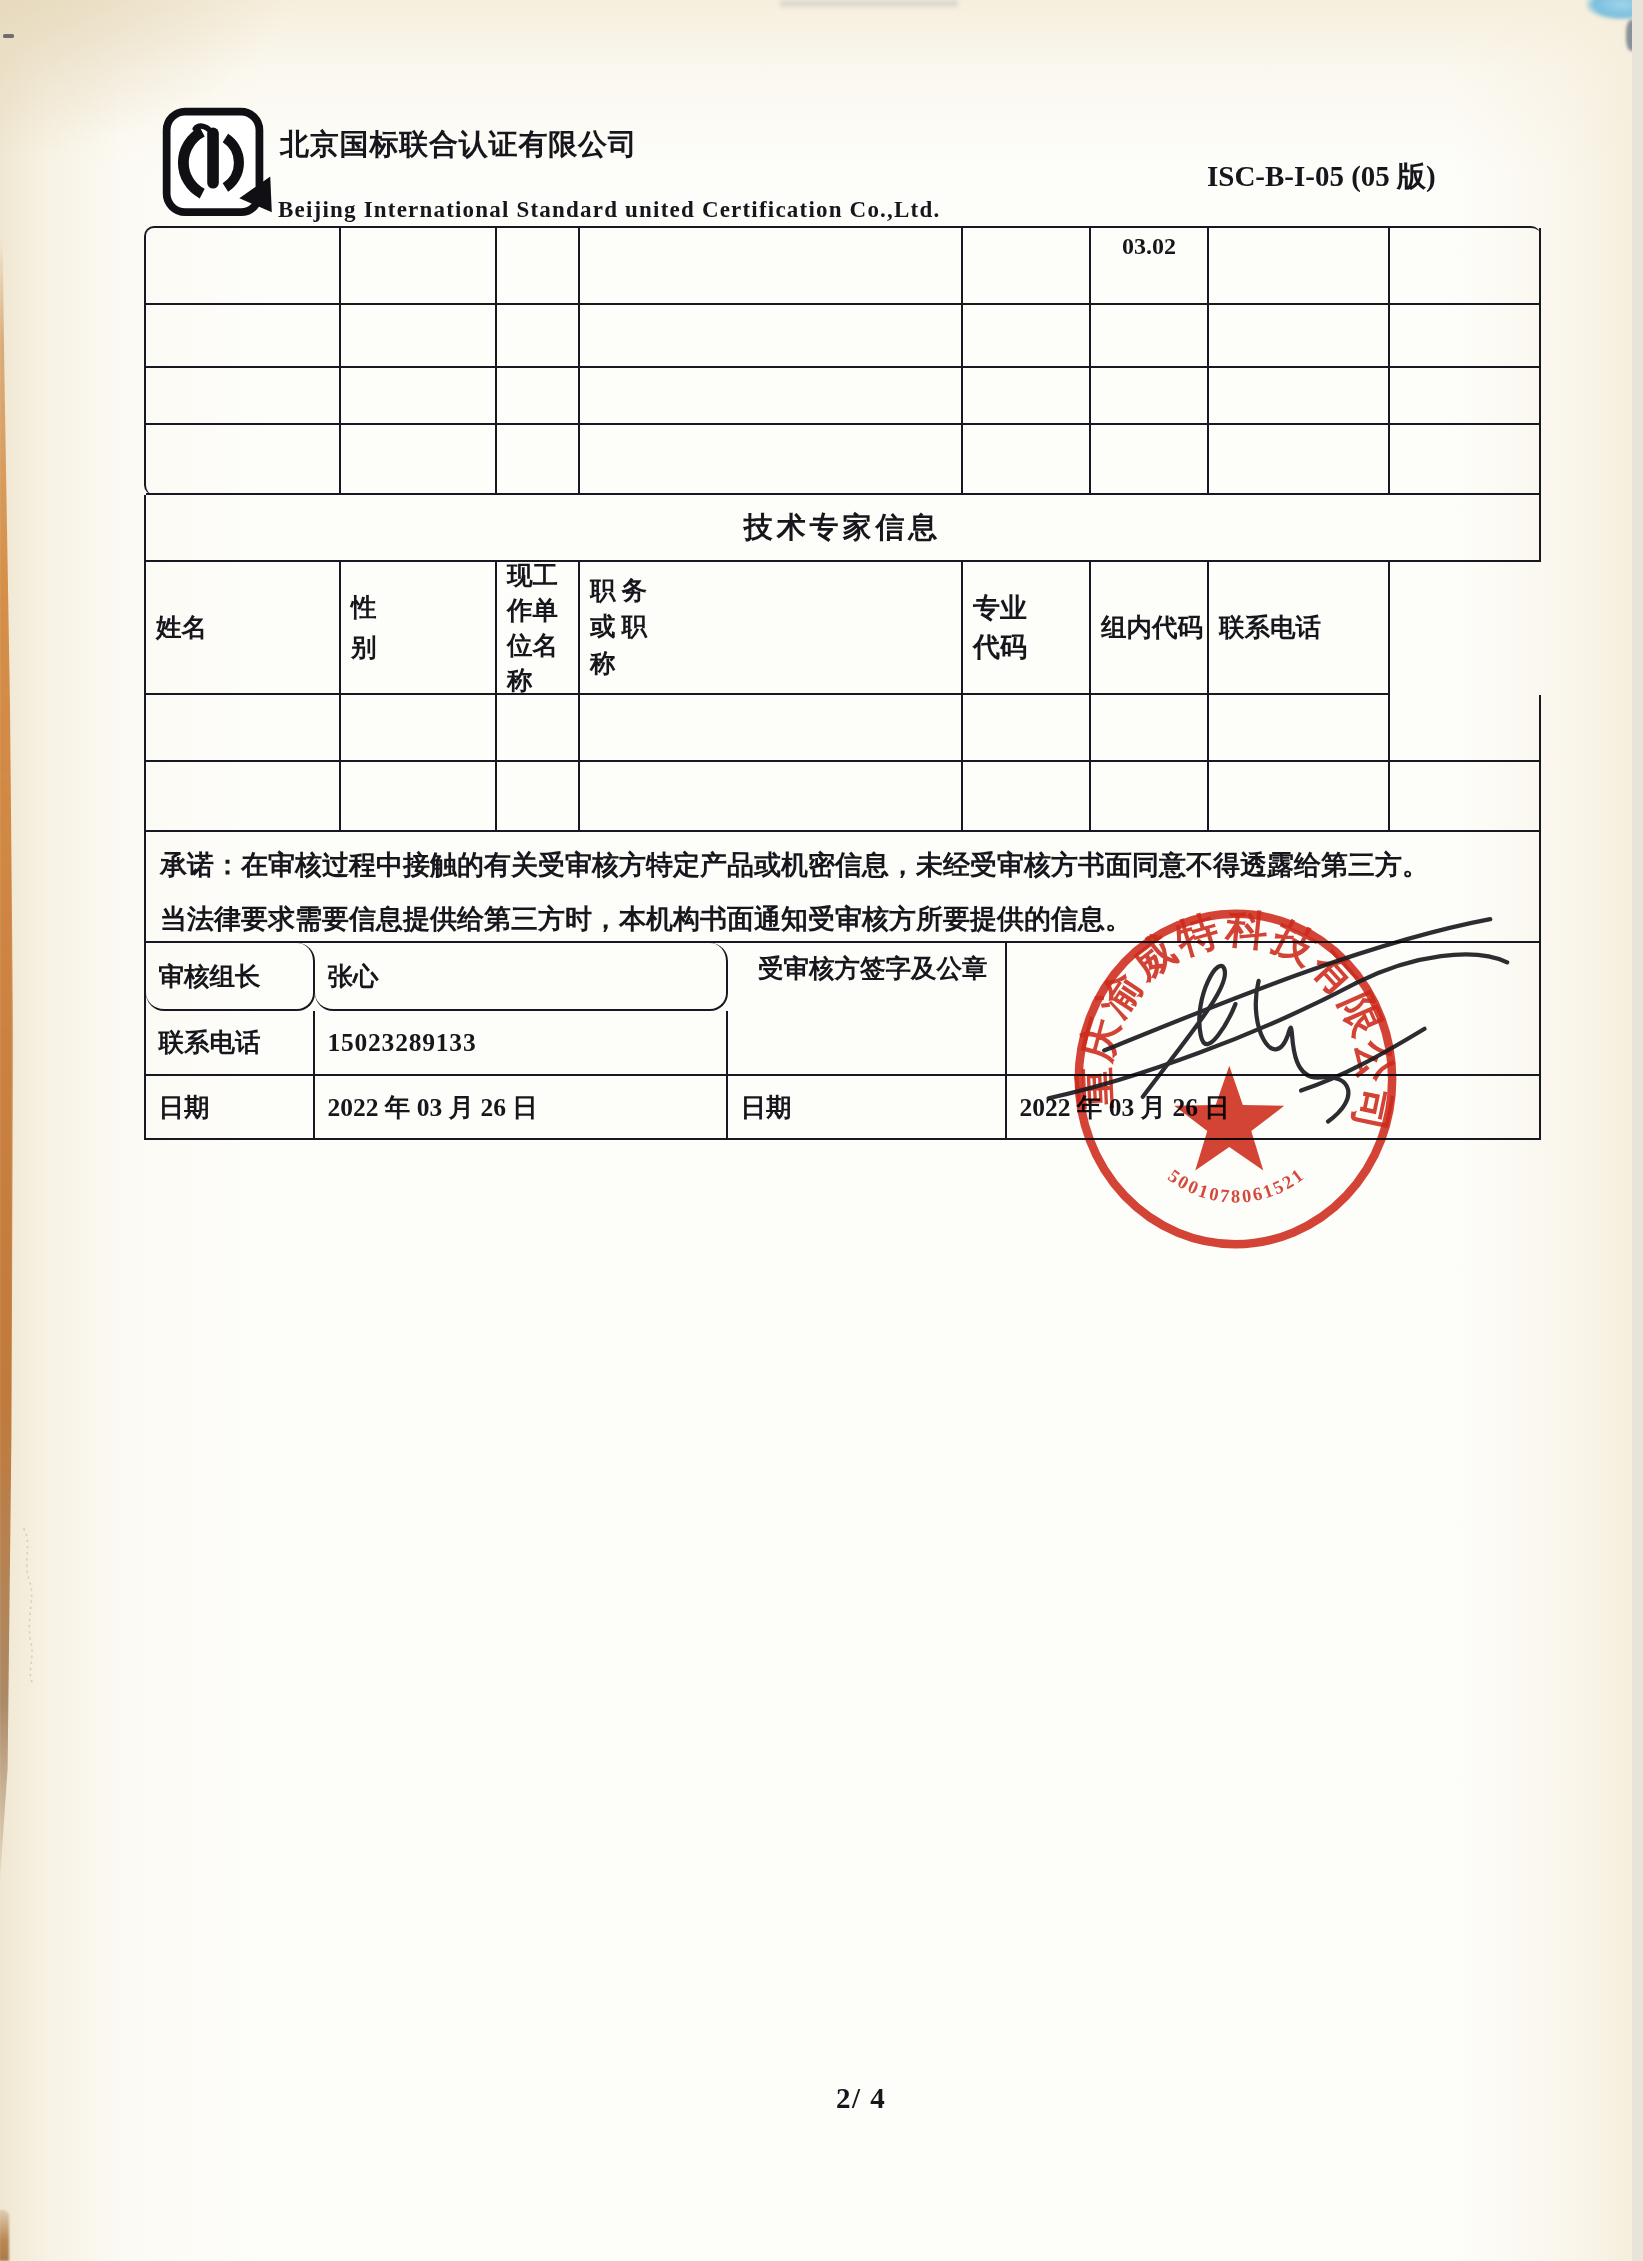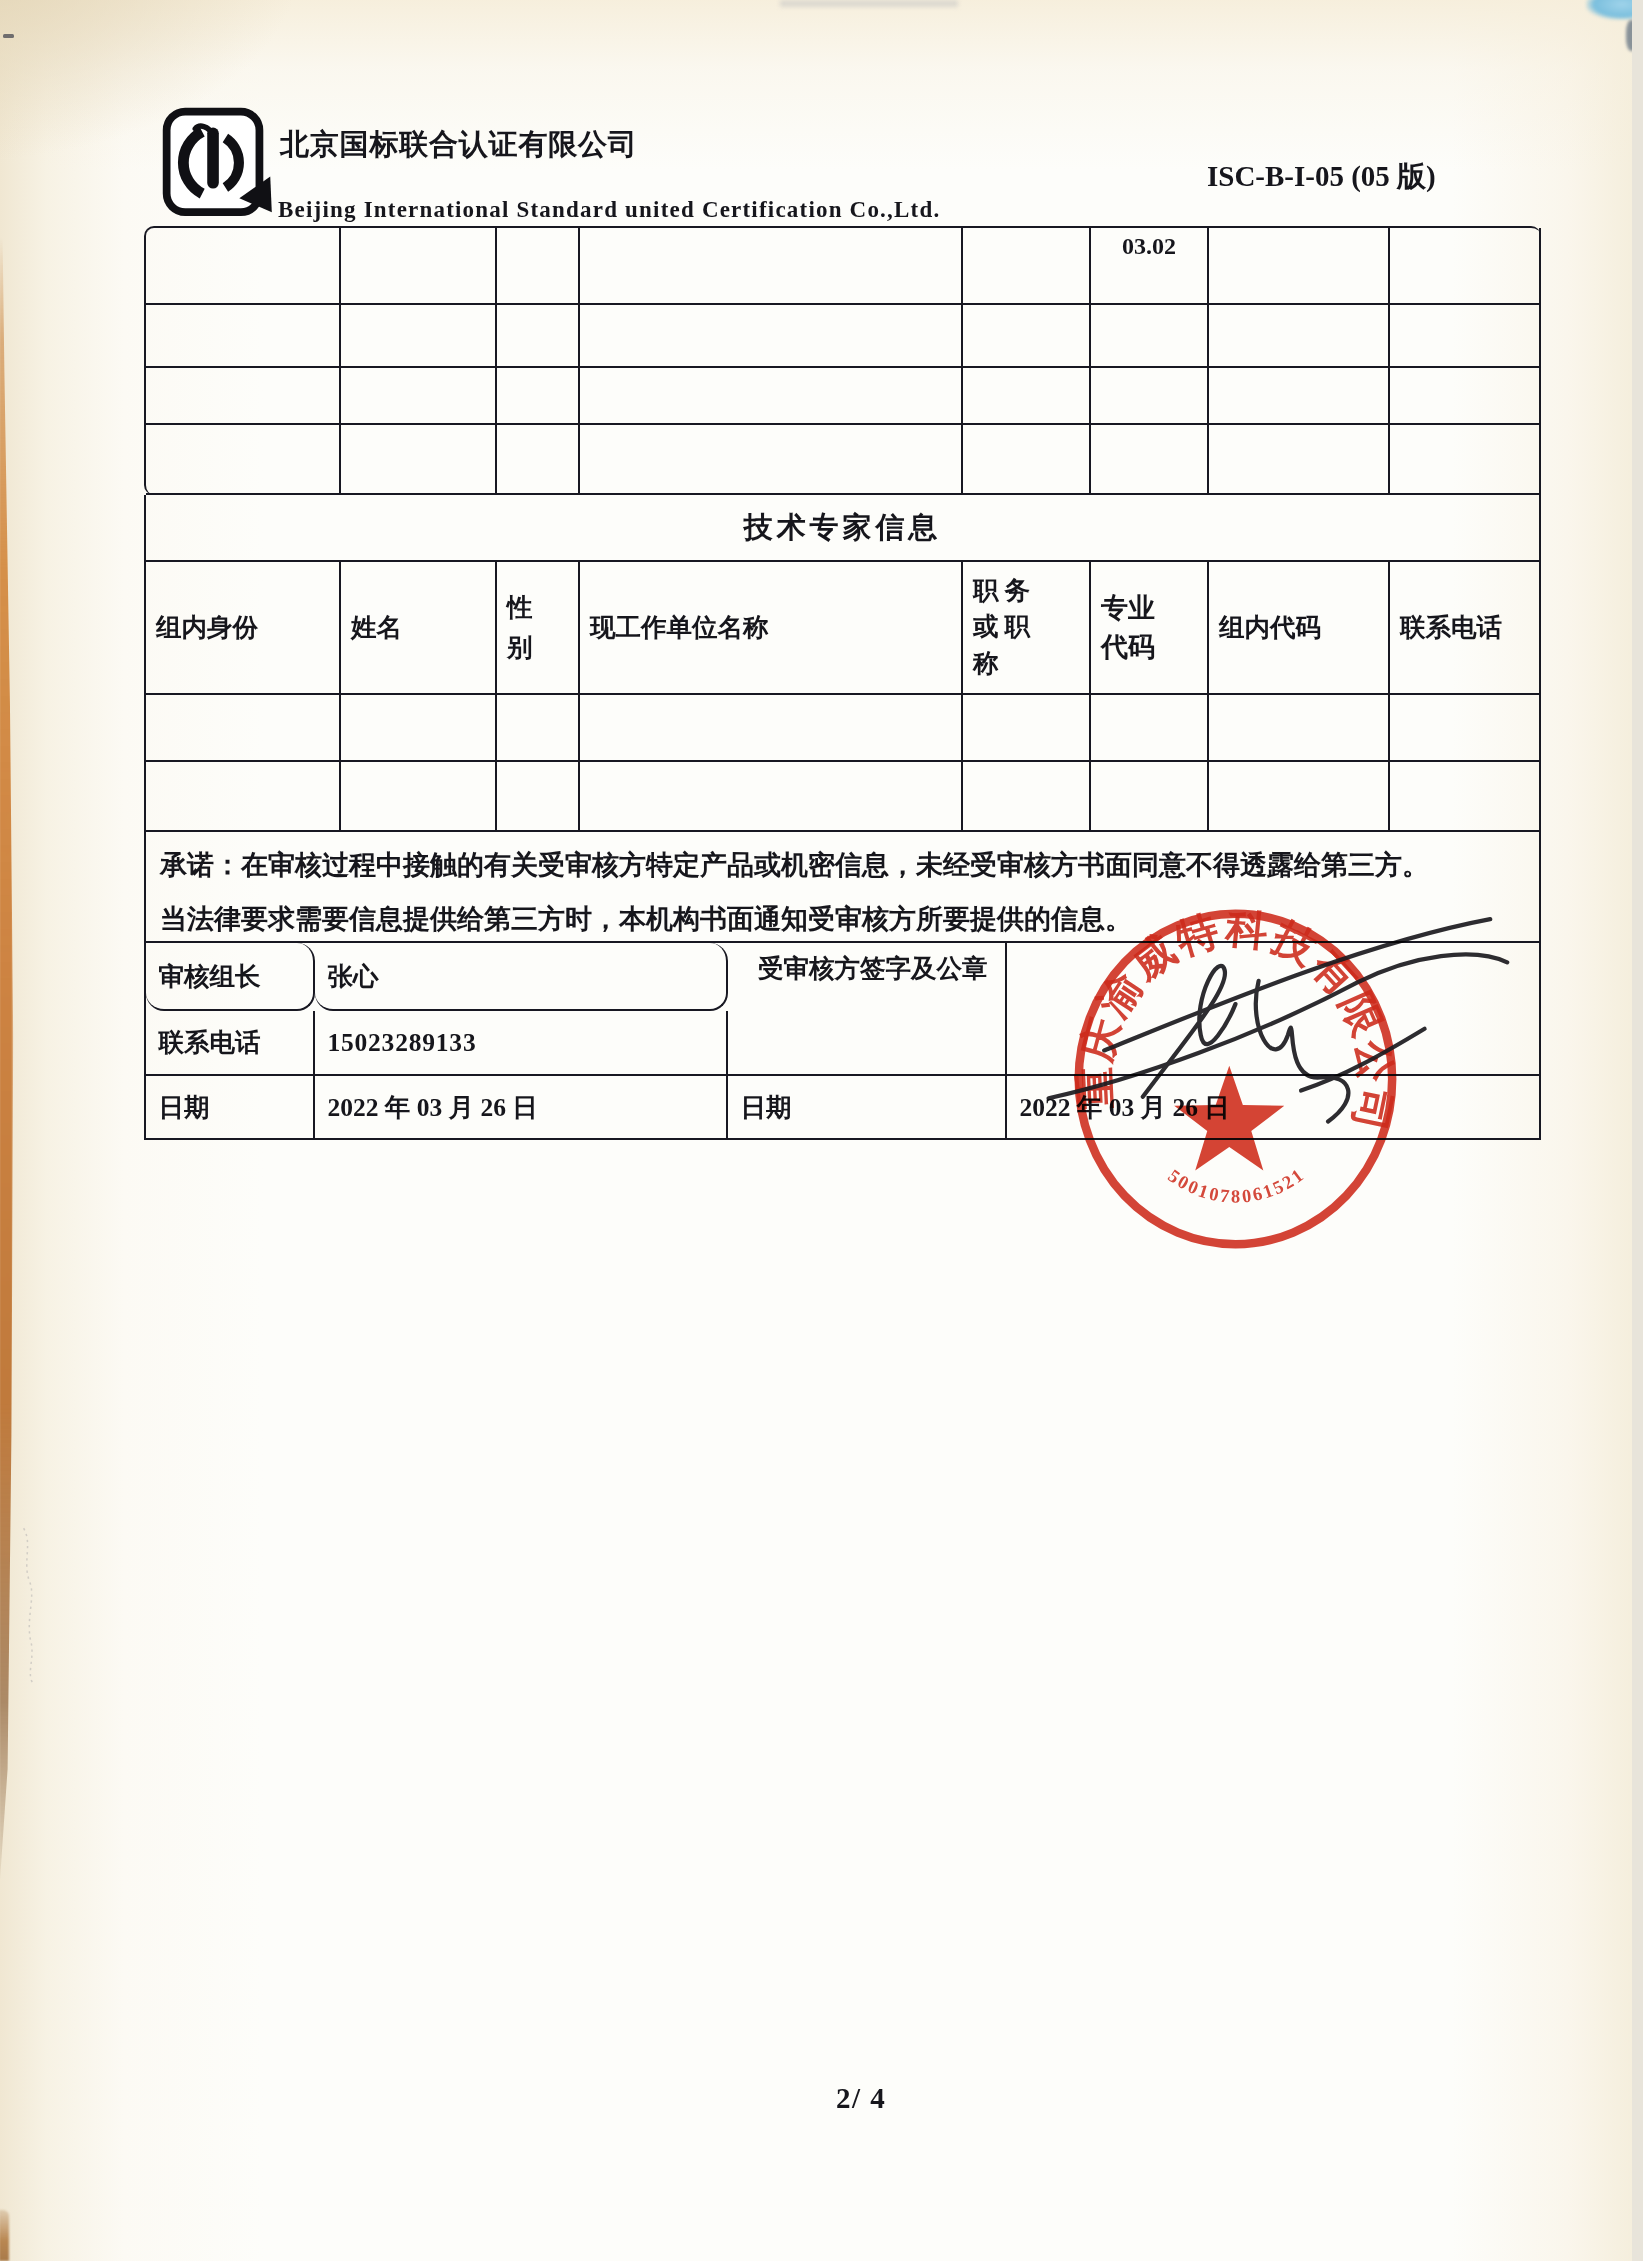--- a/index.html
+++ b/index.html
@@ -133,21 +133,20 @@
         <div class="c r4"></div>
     </div>
 
     <div class="grid" id="s2">
       <div class="c">
           <span class="section-title">技术专家信息</span>
         </div>
     </div>
 
     <div class="grid" id="s3">
-      <div class="c">组内身份</div>
       <div class="c">姓名</div>
       <div class="c narrow2">
           <span>性别</span>
         </div>
       <div class="c">现工作单位名称</div>
       <div class="c narrow5">
           <span>职务或职称</span>
         </div>
       <div class="c narrow4">
           <span>专业代码</span>

